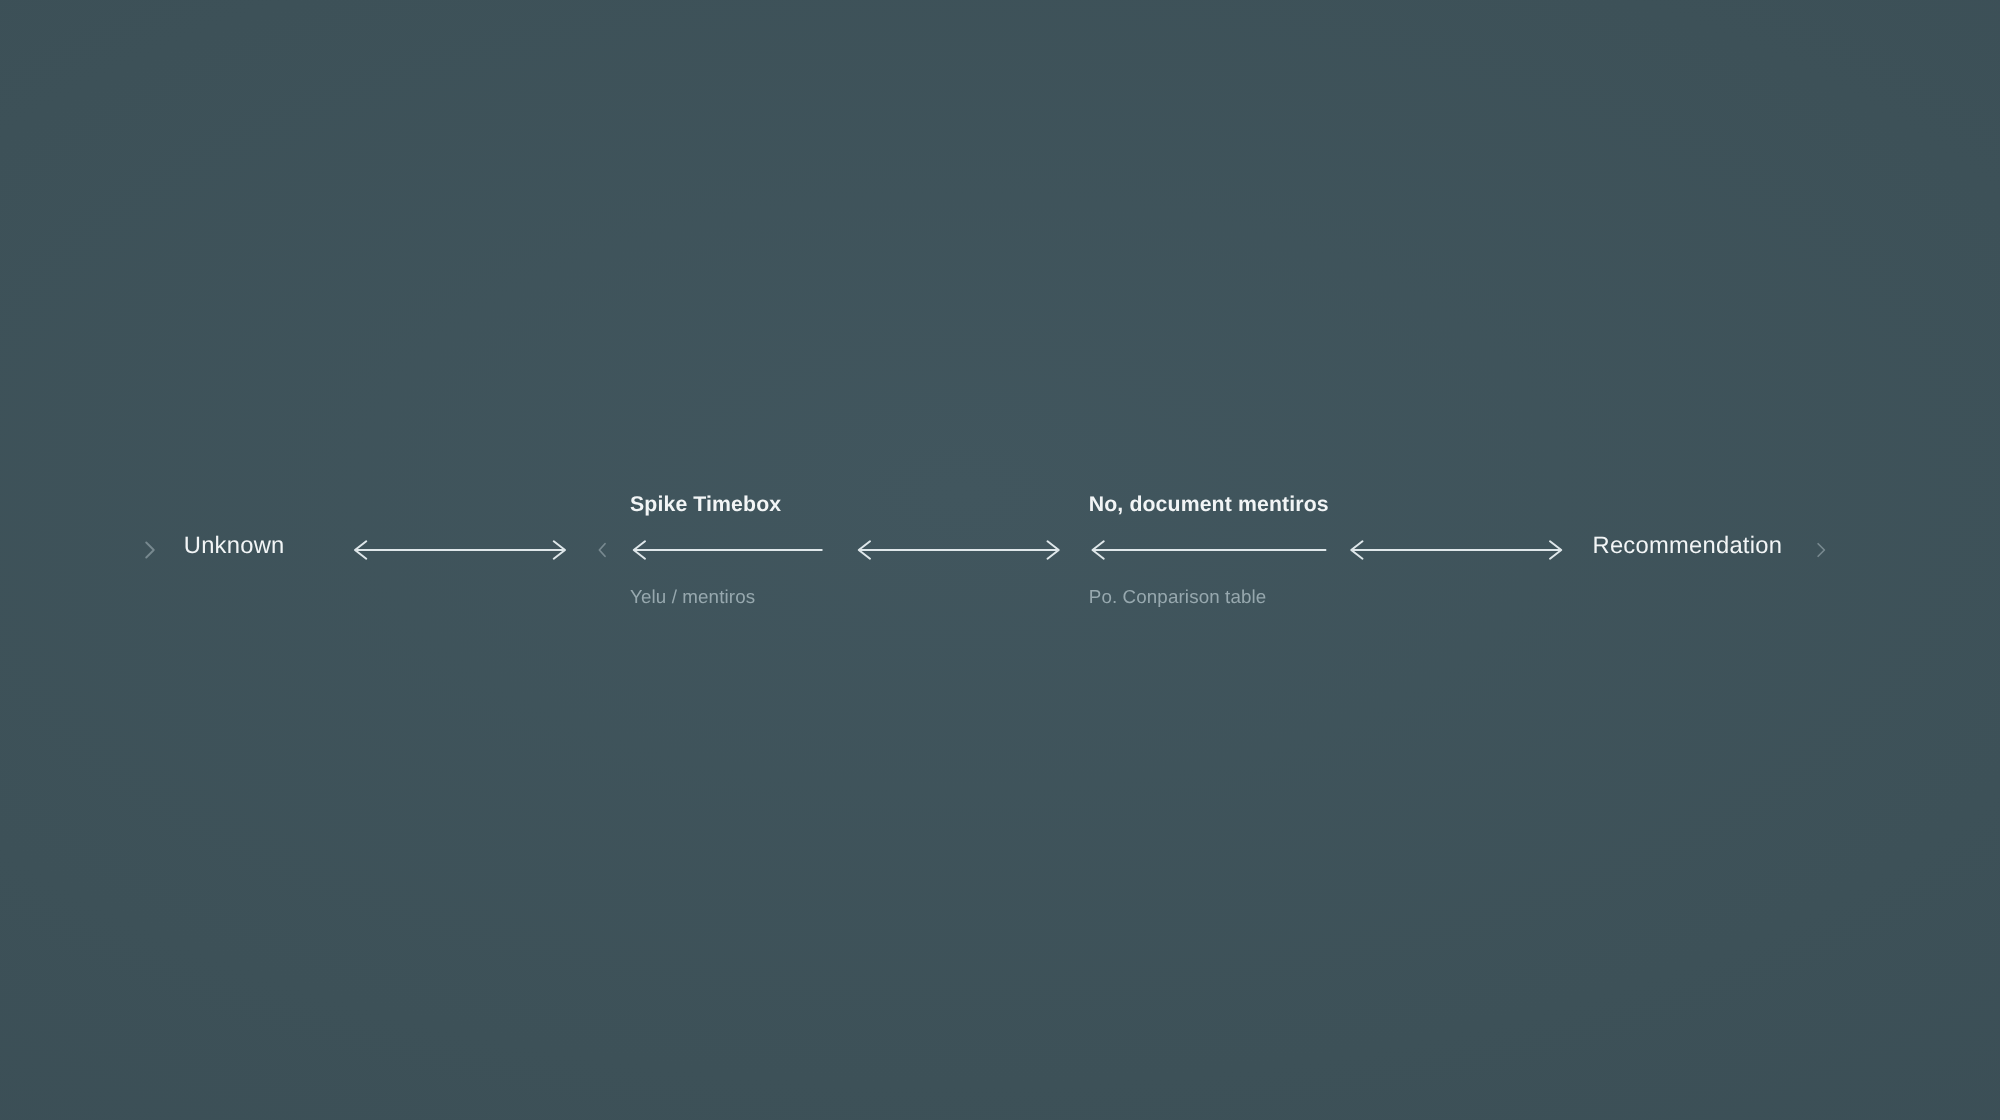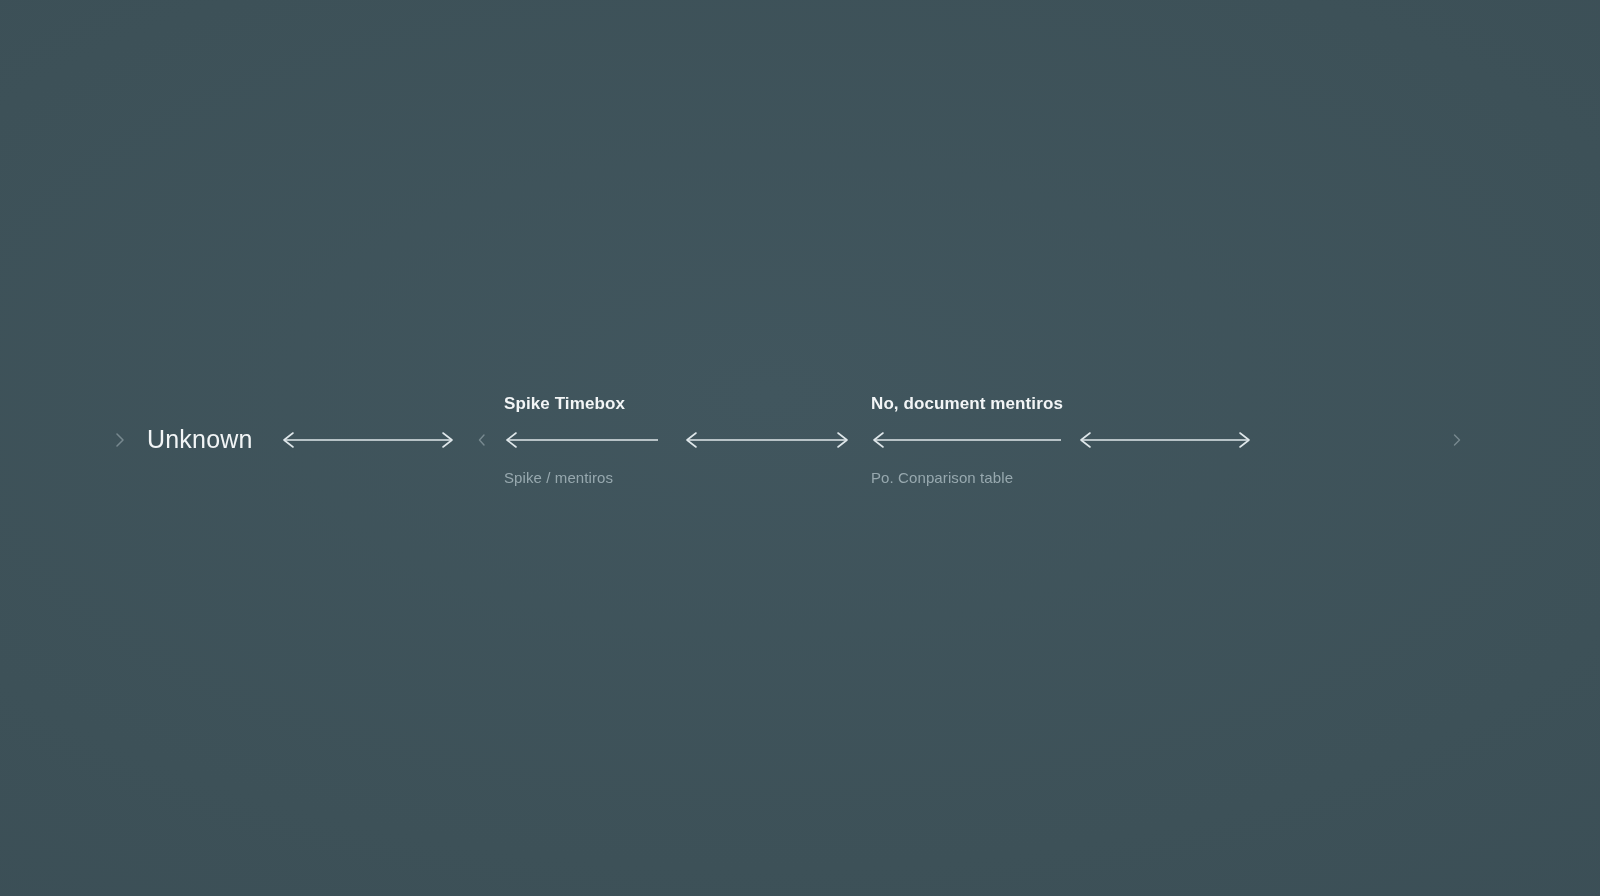--- a/index.html
+++ b/index.html
@@ -31,21 +31,21 @@
     height: 20px;
     color: #8e9ea4;
     opacity: .72;
   }
   .chevron svg { display: block; width: 16px; height: 20px; }
 
   
   .node-label {
     position: absolute;
     color: #f2f5f6;
-    font-size: 25px;
+    font-size: 19px;
     font-weight: 300;
     letter-spacing: .2px;
     white-space: nowrap;
     line-height: 1;
   }
 
   
   .connector {
     position: absolute;
     height: 22px;
@@ -128,21 +128,21 @@
   </span>
 
   <div class="annot" style="left:504px; top:440px; width:154px; height:2px;">
     <div class="annot-title">Spike Timebox</div>
     <div class="connector" style="left:0; top:-11px; width:154px;">
       <svg viewBox="0 0 154 22" preserveAspectRatio="none">
         <line class="shaft" x1="4" y1="11" x2="154" y2="11"></line>
         <polyline class="head" points="12,4 3,11 12,18"></polyline>
       </svg>
     </div>
-    <div class="annot-caption smudged">Spike / mentiros</div>
+    <div class="annot-caption smudged">Yelu / mentiros</div>
   </div>
 
   <div class="connector" style="left:684px; top:429px; width:166px;">
     <svg viewBox="0 0 166 22" preserveAspectRatio="none">
       <line class="shaft" x1="4" y1="11" x2="162" y2="11"></line>
       <polyline class="head" points="12,4 3,11 12,18"></polyline>
       <polyline class="head" points="154,4 163,11 154,18"></polyline>
     </svg>
   </div>
 
@@ -158,20 +158,21 @@
   </div>
 
   <div class="connector" style="left:1078px; top:429px; width:174px;">
     <svg viewBox="0 0 174 22" preserveAspectRatio="none">
       <line class="shaft" x1="4" y1="11" x2="170" y2="11"></line>
       <polyline class="head" points="12,4 3,11 12,18"></polyline>
       <polyline class="head" points="162,4 171,11 162,18"></polyline>
     </svg>
   </div>
 
+  <div class="node-label" style="left:1274px; top:427px;">Recommendation</div>
 
   <span class="chevron" style="left:1450px; width:14px;">
     <svg viewBox="0 0 14 20" style="width:14px;" aria-hidden="true">
       <path d="M4.5 5 L9.5 10 L4.5 15" fill="none" stroke="currentColor" stroke-width="1.4" stroke-linecap="round" stroke-linejoin="round"></path>
     </svg>
   </span>
 
 </div>
 
 </body></html>

